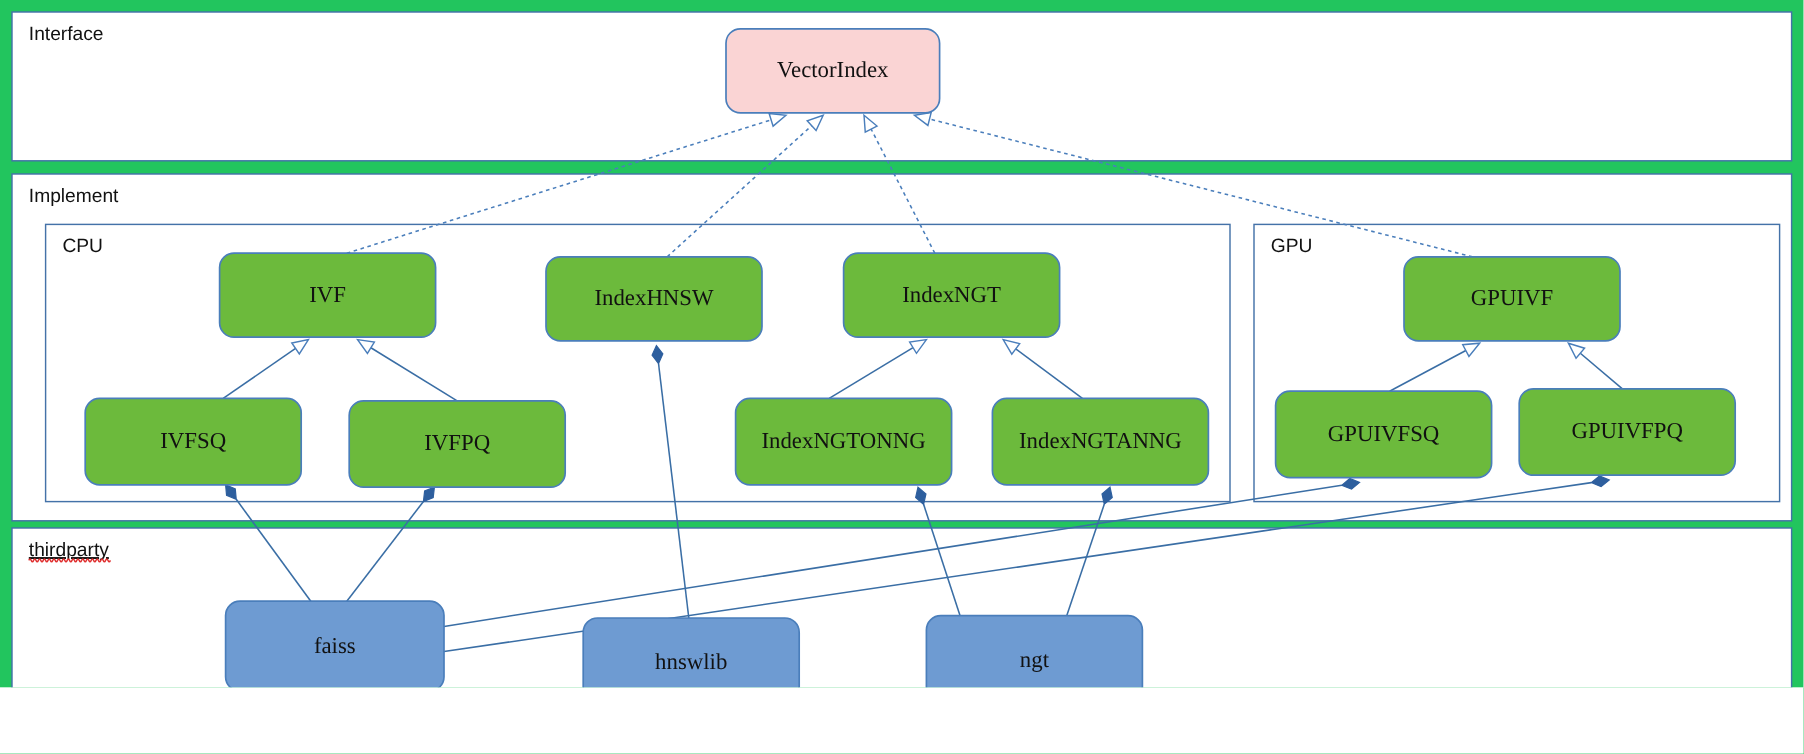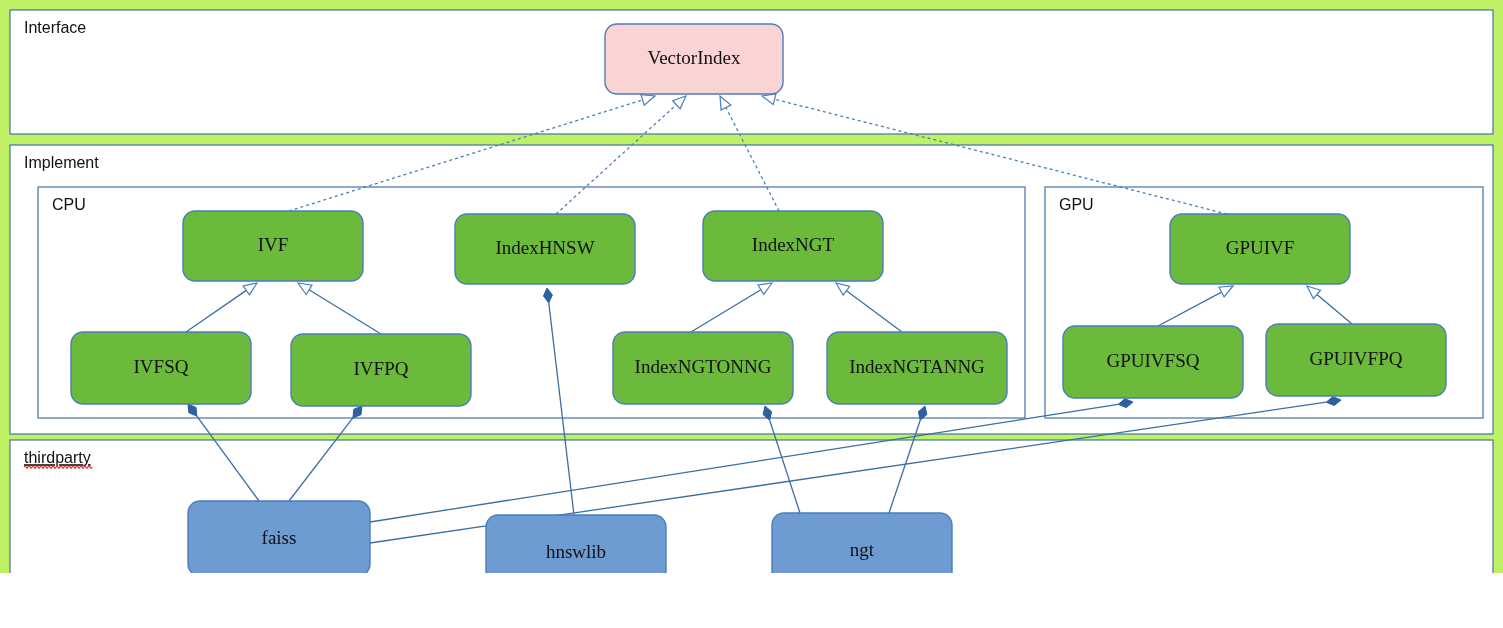--- a/index.html
+++ b/index.html
@@ -8,21 +8,21 @@
     padding: 0;
     background: #ffffff;
   }
   body {
     font-family: "Liberation Sans", sans-serif;
   }
   #canvas {
     position: relative;
     width: 1503px;
     height: 573px;
-    background: #bef264;
+    background: #22c55e;
     overflow: hidden;
   }
   svg#diagram {
     position: absolute;
     left: 0;
     top: 0;
     width: 1503px;
     height: 628px;
   }
   .group-rect {

